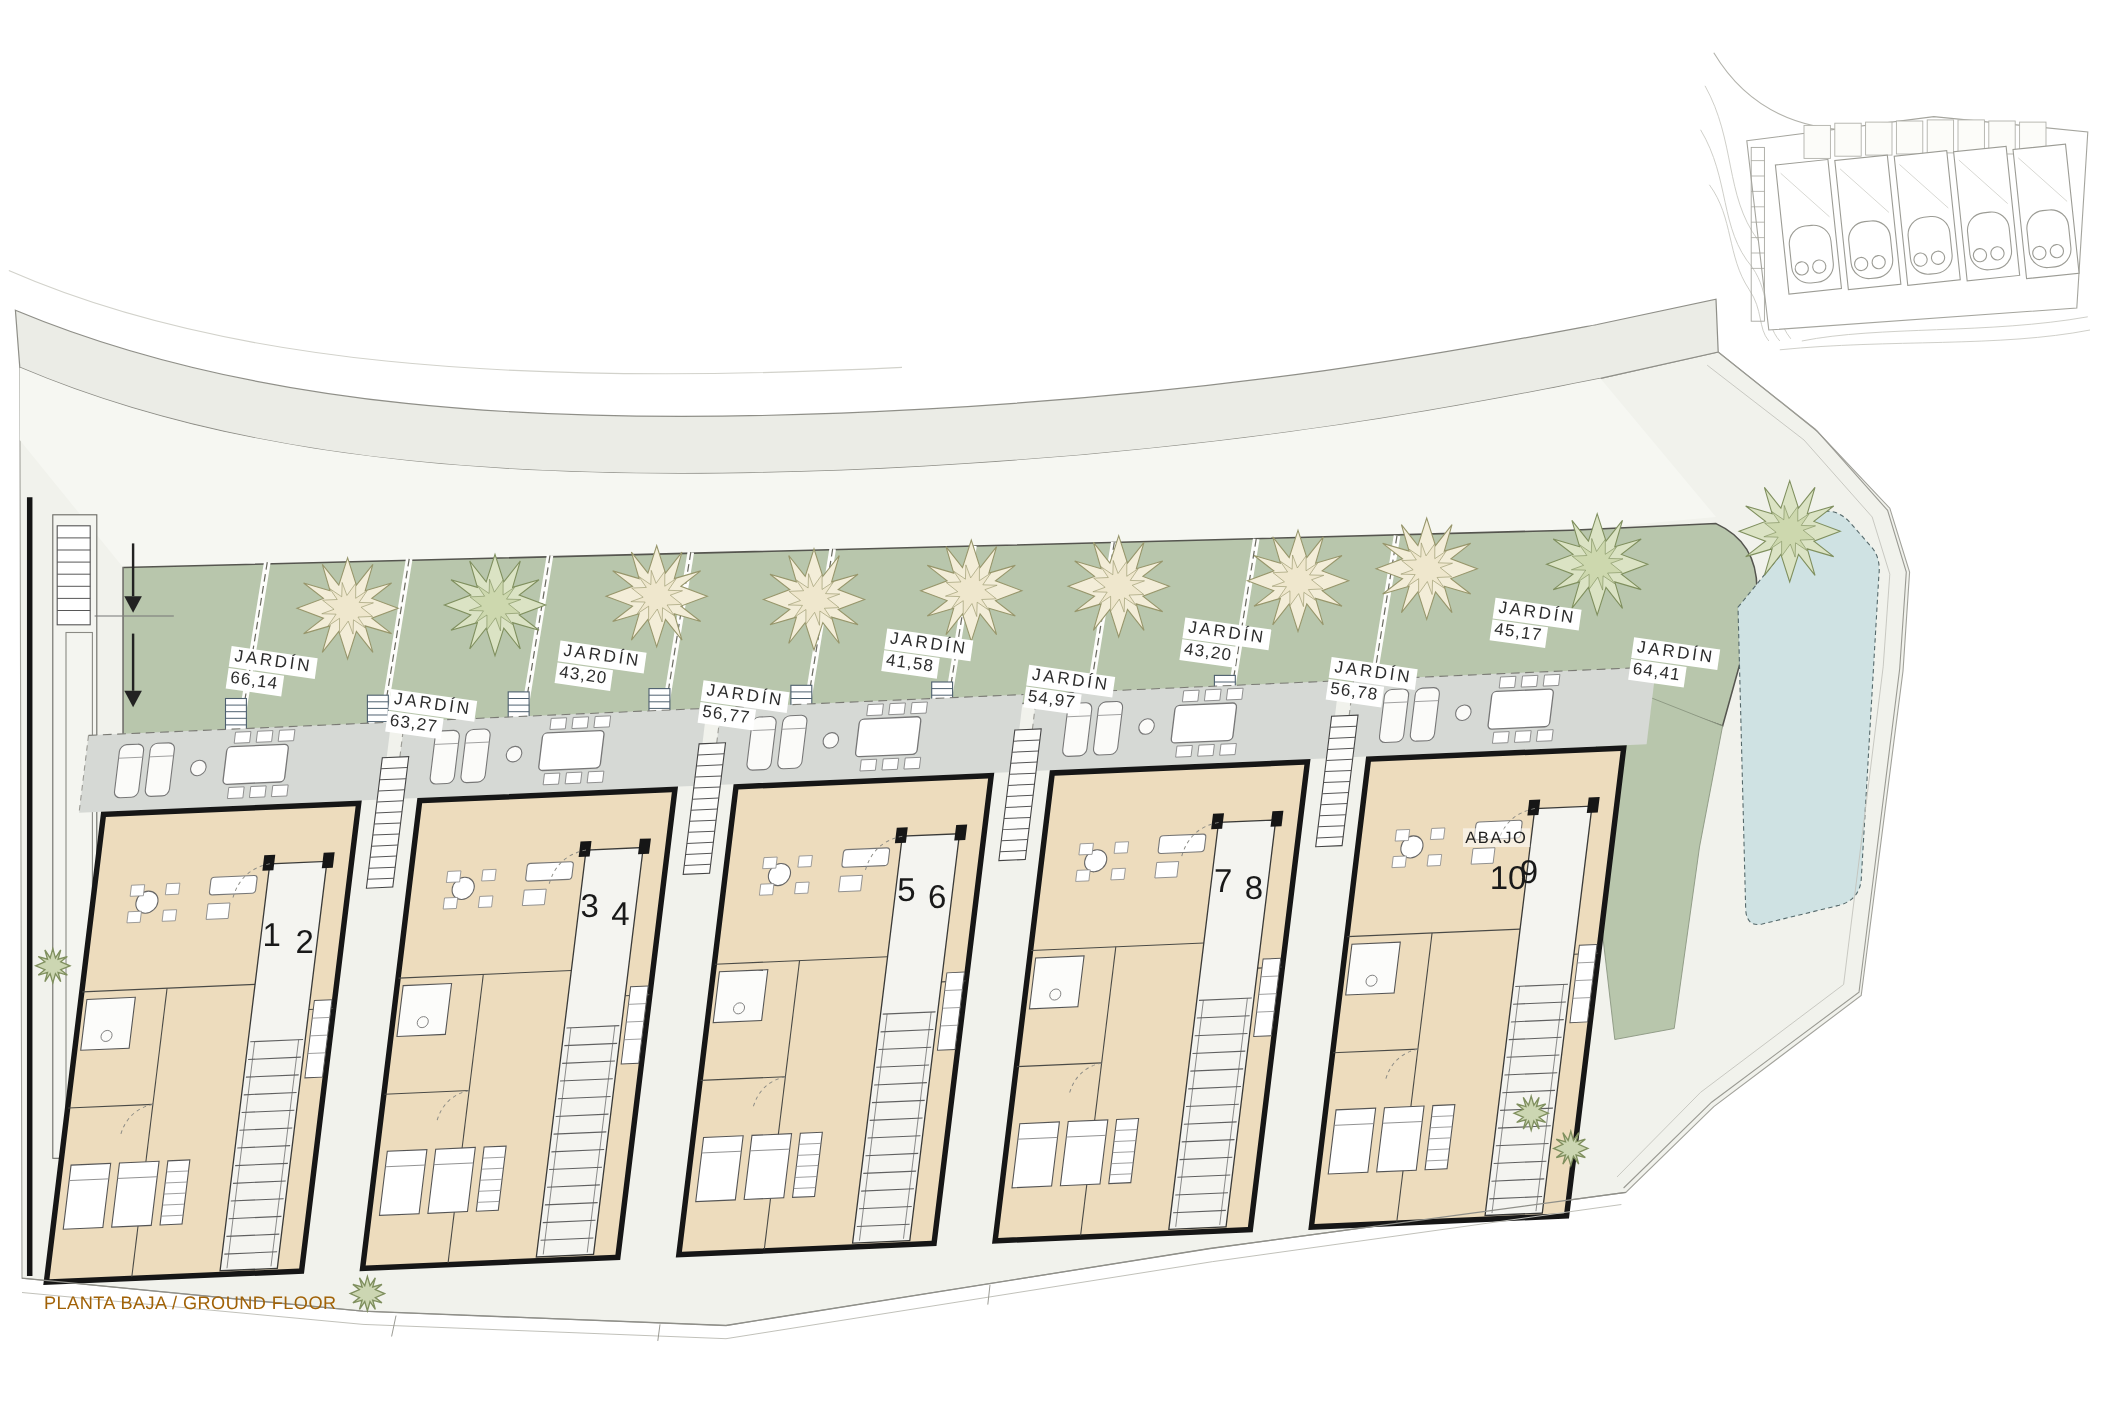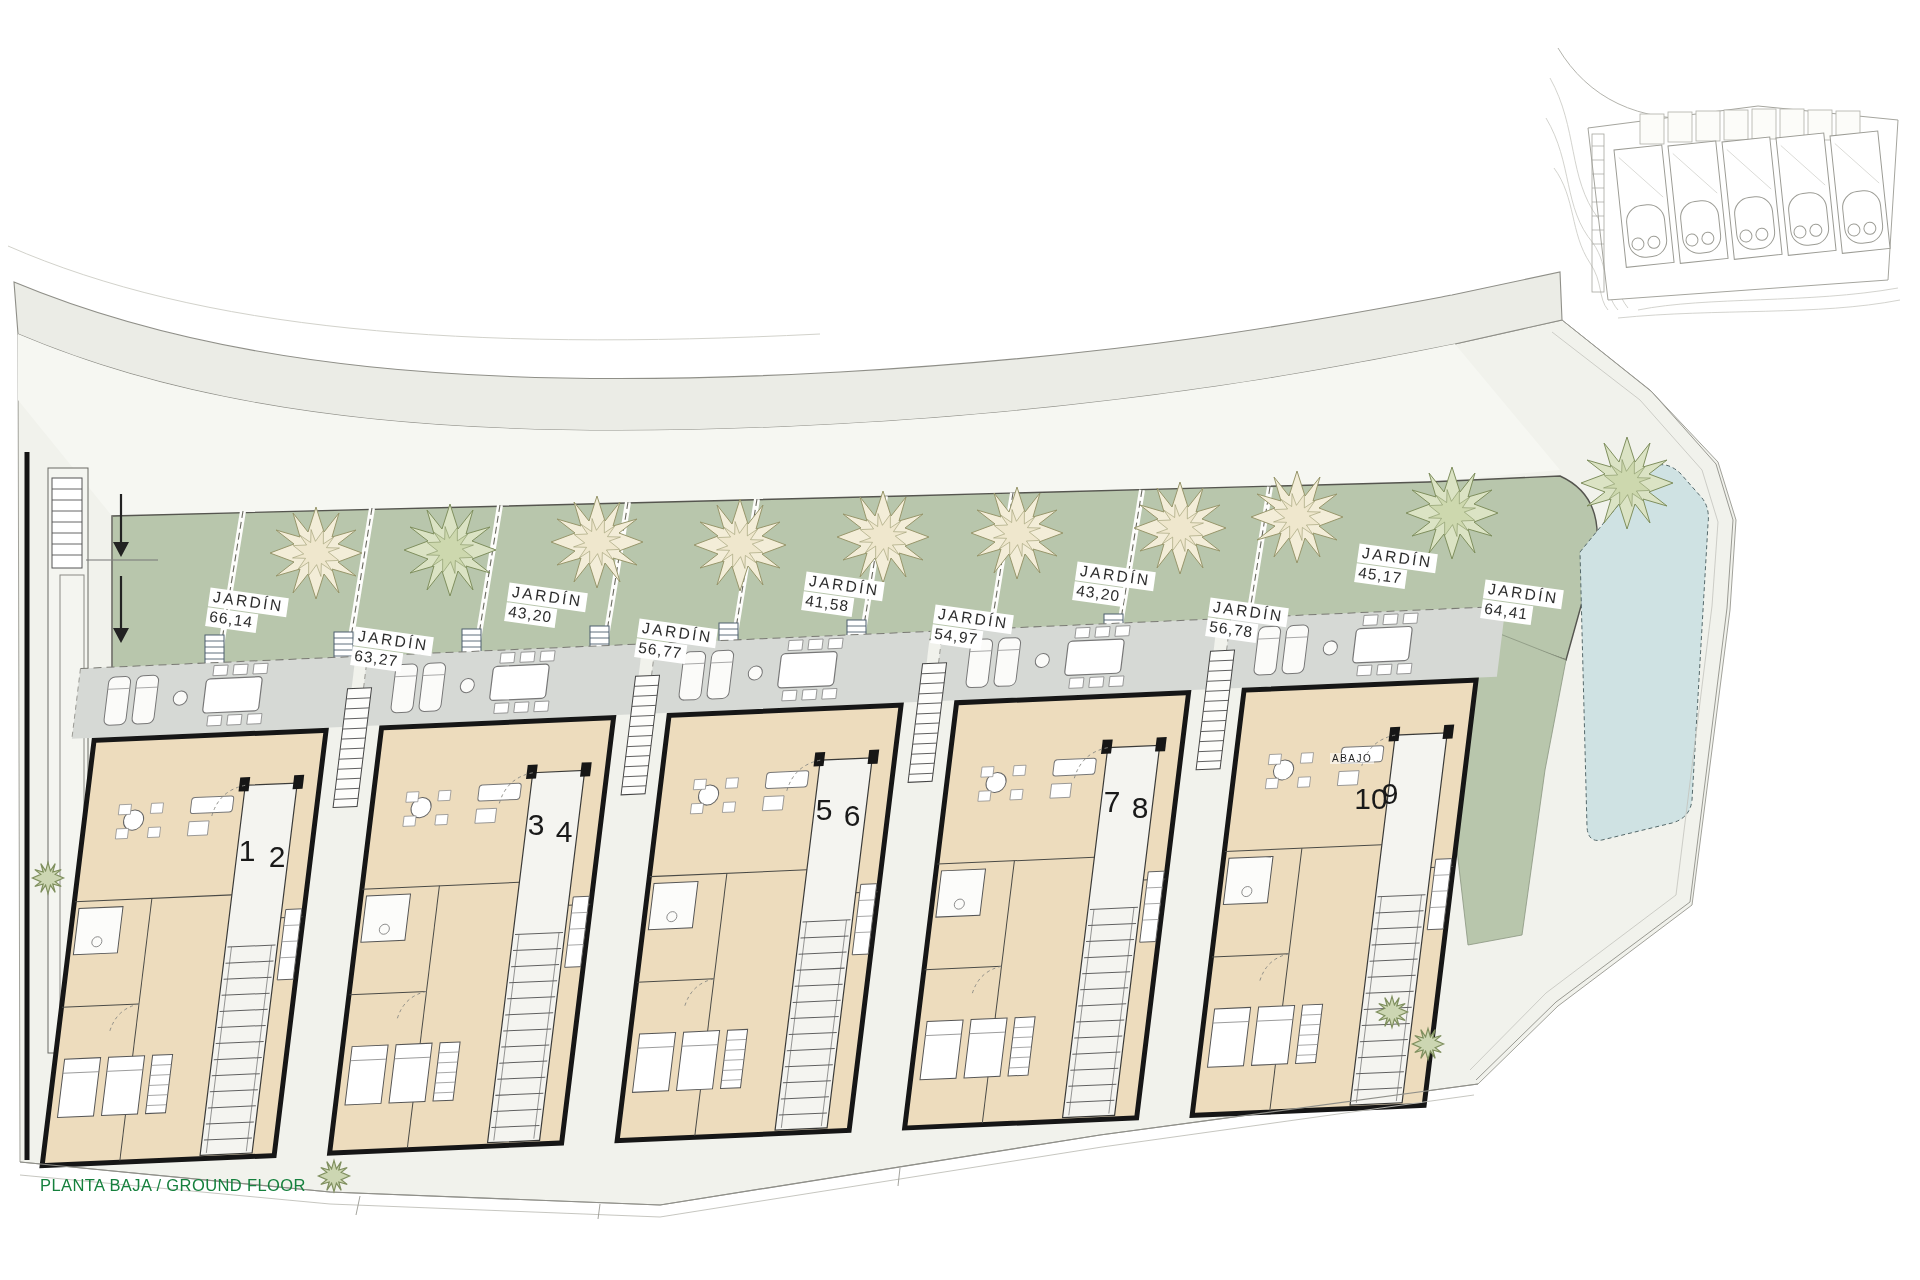--- a/index.html
+++ b/index.html
@@ -4,22 +4,22 @@
 <style>
   html,body{margin:0;padding:0;background:#ffffff;}
   #stage{position:relative;width:1920px;height:1280px;background:#ffffff;overflow:hidden;
          font-family:"Liberation Sans", sans-serif;}
   #planSvg{position:absolute;left:0;top:0;}
   .glabel{position:absolute;transform:translate(-50%,-50%) rotate(8deg);
           font-size:15.5px;color:#2d2d2d;line-height:1.15;text-align:left;white-space:nowrap;}
   .glabel .l1{display:block;background:#ffffff;padding:0 4px 1px 4px;letter-spacing:2.5px;width:fit-content;}
   .glabel .l2{display:block;background:#ffffff;padding:0 4px 1px 3px;letter-spacing:1px;width:fit-content;margin-top:1px;}
   .unum{position:absolute;transform:translate(-50%,-50%);font-size:30px;color:#191919;}
-  .abajo{position:absolute;font-size:10px;letter-spacing:1.5px;color:#222;background:rgba(255,255,255,.55);padding:0 2px;}
-  .floor-label{position:absolute;left:40px;top:1176px;font-size:16.5px;color:#15803d;letter-spacing:.4px;}
+  .abajo{position:absolute;font-size:15px;letter-spacing:1.5px;color:#222;background:rgba(255,255,255,.55);padding:0 2px;}
+  .floor-label{position:absolute;left:40px;top:1176px;font-size:16.5px;color:#a16207;letter-spacing:.4px;}
 </style>
 </head>
 <body>
 
 <div id="stage">
 
 <svg id="planSvg" width="1920" height="1280" viewBox="0 0 1920 1280">
   <defs>
 
     <g id="treeC">

